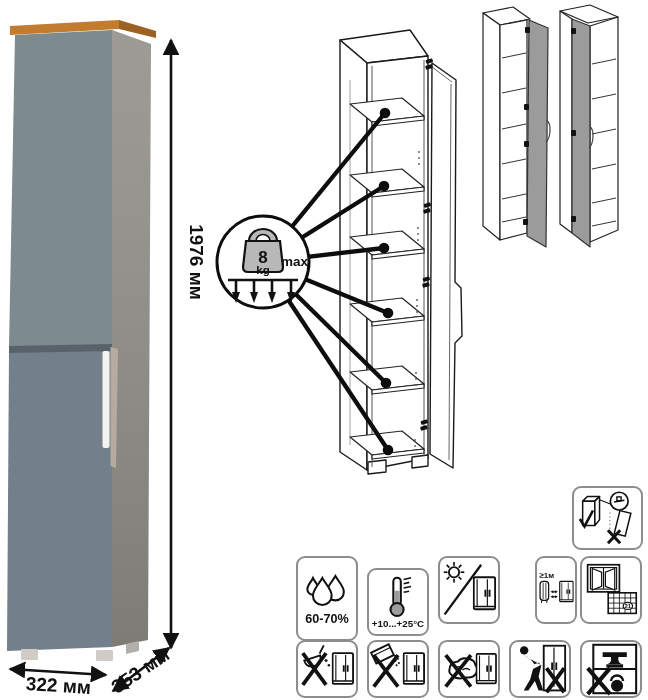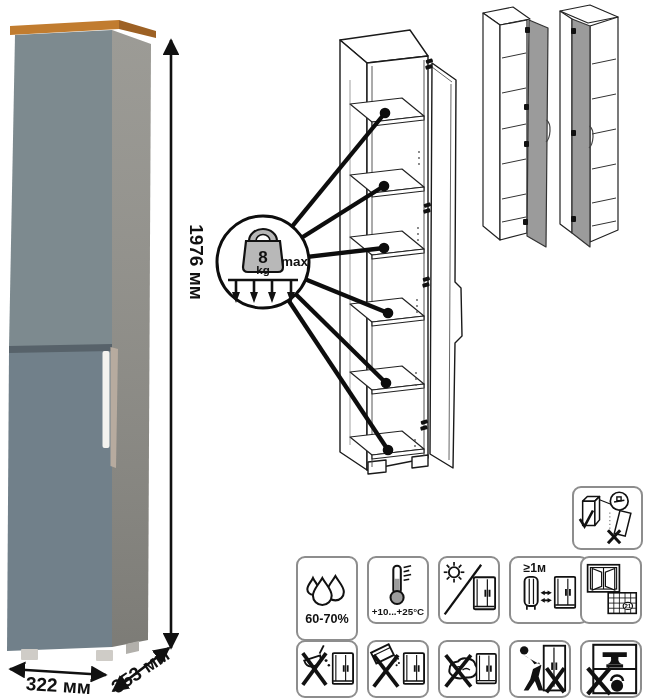--- a/index.html
+++ b/index.html
@@ -266,21 +266,21 @@
     <svg width="100%" height="100%" viewBox="0 0 62 68">
       <g fill="#fff" stroke="#111" stroke-width="2.2">
         <path d="M16,12 C13.5,17 10,20 10,24 a6,6 0 0 0 12,0 C22,20 18.5,17 16,12 Z"></path>
         <path d="M40,10 C36,17 31,21 31,27 a9,9 0 0 0 18,0 C49,21 44,17 40,10 Z"></path>
         <path d="M26,12 C21.5,20 16,24.5 16,31 a10,10 0 0 0 20,0 C36,24.5 30.5,20 26,12 Z"></path>
       </g>
       <text x="31" y="60" text-anchor="middle" font-size="13.5" font-weight="bold">60-70%</text>
     </svg>
   </div>
 
-  <div class="tile" style="left:367px;top:556px;width:62px;height:68px">
+  <div class="tile" style="left:367px;top:568px;width:62px;height:68px">
     <svg width="100%" height="100%" viewBox="0 0 62 68">
       <g>
         <rect x="27.5" y="22" width="5" height="16" fill="#9c9c9c"></rect>
         <rect x="26" y="8" width="8" height="30" rx="4" fill="none" stroke="#111" stroke-width="2.2"></rect>
         <circle cx="30" cy="42" r="7" fill="#9c9c9c" stroke="#111" stroke-width="2.2"></circle>
         <g stroke="#111" stroke-width="1.7">
           <line x1="37" y1="10" x2="45" y2="8"></line>
             <line x1="37" y1="14.5" x2="43" y2="13"></line>
           <line x1="37" y1="19" x2="45" y2="17.5"></line>
             <line x1="37" y1="23.5" x2="43" y2="22.5"></line>
@@ -303,21 +303,21 @@
             <line x1="20" y1="20" x2="22.8" y2="22.8"></line>
           <line x1="7.2" y1="22.8" x2="10" y2="20"></line>
             <line x1="20" y1="10" x2="22.8" y2="7.2"></line>
         </g>
         <line x1="5" y1="60" x2="44" y2="7" stroke="#111" stroke-width="2.4"></line>
         <use href="#cab" x="35" y="18" width="25" height="40"></use>
       </g>
     </svg>
   </div>
 
-  <div class="tile" style="left:509px;top:556px;width:80px;height:68px">
+  <div class="tile" style="left:535px;top:556px;width:42px;height:68px">
     <svg width="100%" height="100%" viewBox="0 0 62 68">
       <text x="4" y="15" font-size="13" font-weight="bold">≥1м</text>
       <g fill="#fff" stroke="#111" stroke-width="2">
         <rect x="5" y="20" width="14" height="31" rx="5"></rect>
         <line x1="10" y1="22" x2="10" y2="49" stroke-width="1.3"></line>
         <line x1="14.5" y1="22" x2="14.5" y2="49" stroke-width="1.3"></line>
         <path d="M7.5,51 v4" stroke-width="1.8"></path>
           <path d="M16,51 v4" stroke-width="1.8"></path>
       </g>
       <g>

